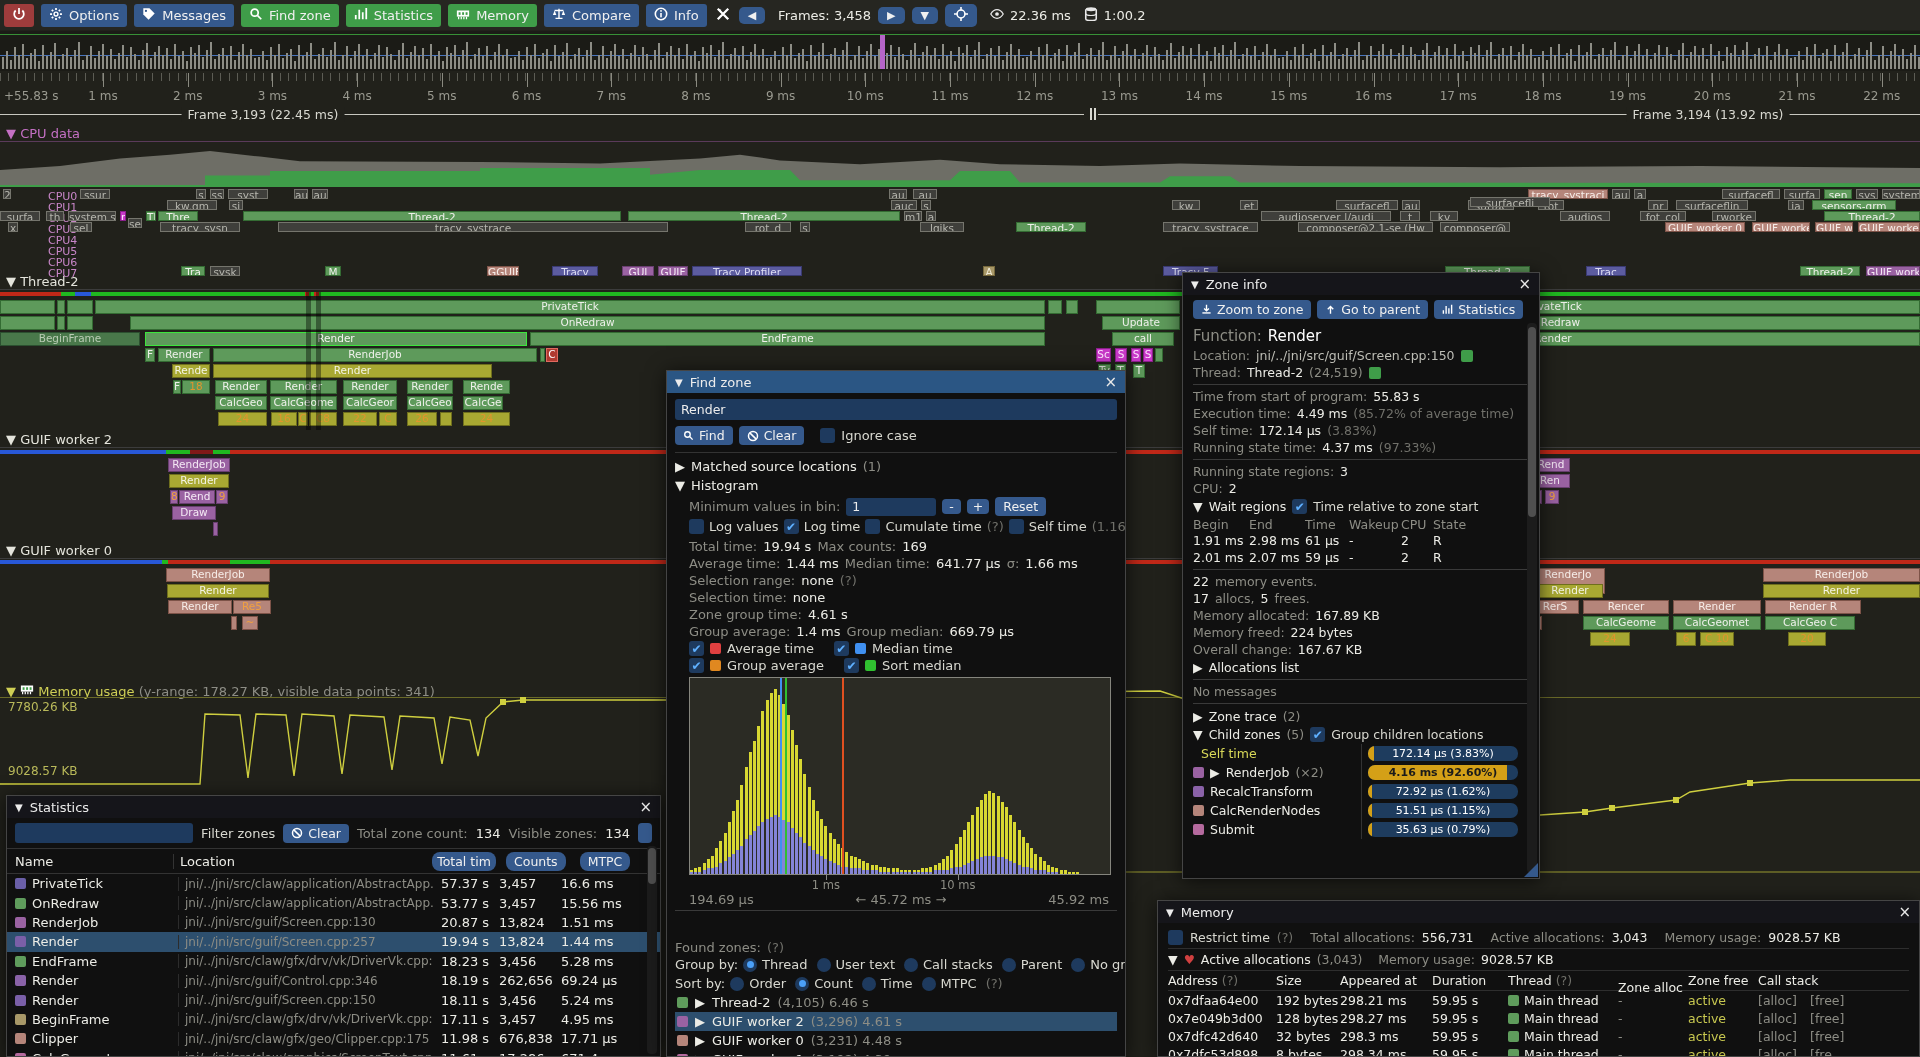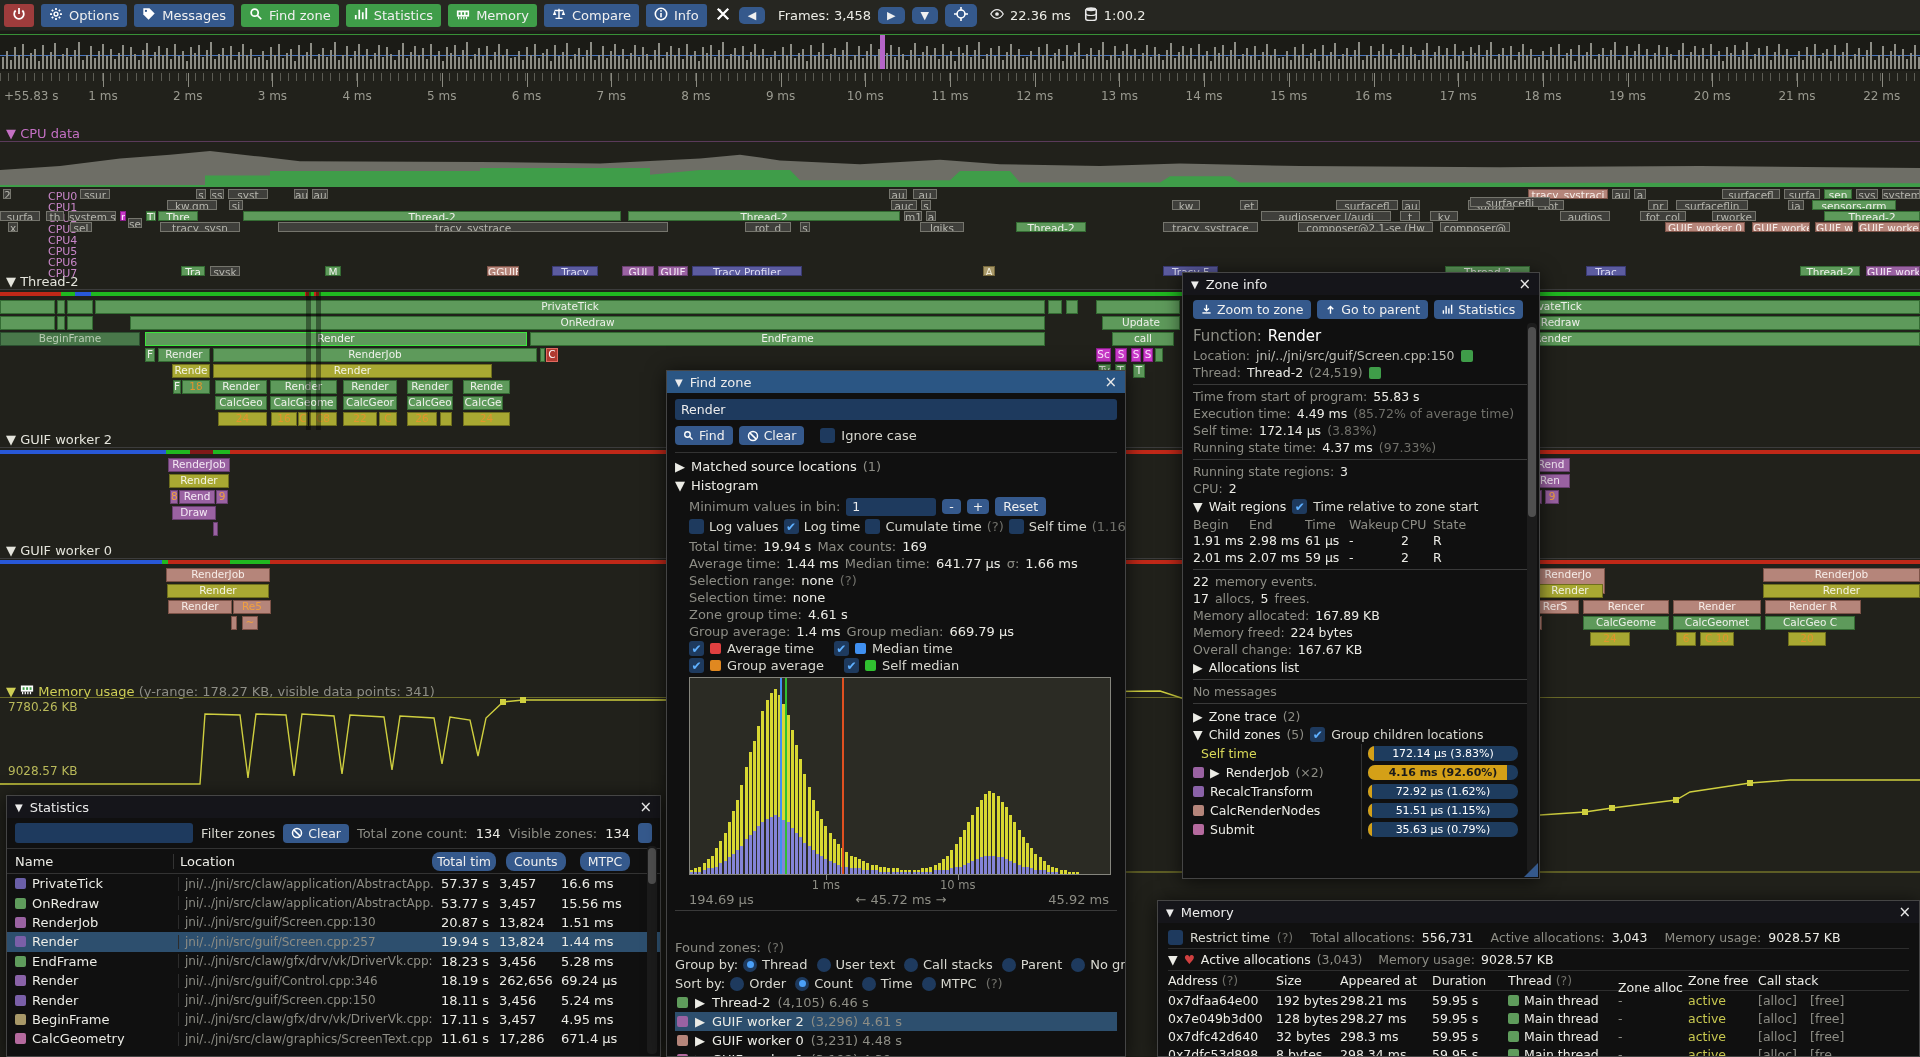--- a/index.html
+++ b/index.html
@@ -701,20 +701,28 @@
       <div class="rlabel" style="left: 1542.9px;">18 ms</div>
       <div class="rmajor" style="left: 1627.6px;"></div>
       <div class="rlabel" style="left: 1627.6px;">19 ms</div>
       <div class="rmajor" style="left: 1712.3px;"></div>
       <div class="rlabel" style="left: 1712.3px;">20 ms</div>
       <div class="rmajor" style="left: 1797px;"></div>
       <div class="rlabel" style="left: 1797px;">21 ms</div>
       <div class="rmajor" style="left: 1881.7px;"></div>
       <div class="rlabel" style="left: 1881.7px;">22 ms</div>
     </div>
+  <div id="frame-row">
+      <div class="fline" style="left: 0px; width: 1084px;"></div>
+      <div class="fline" style="left: 1098px; width: 822px;"></div>
+      <div class="flabel" style="left: 263px;">Frame 3,193 (22.45 ms)</div>
+      <div class="flabel" style="left: 1708px;">Frame 3,194 (13.92 ms)</div>
+      <div class="fsep" style="left: 1090px;"></div>
+      <div class="fsep" style="left: 1094px;"></div>
+    </div>
   <div id="cpu-section">
       <div class="sec-head" style="top: 126px; color: rgb(196, 112, 196);"><span class="tri">▼ </span><span>CPU data</span></div>
       <div class="sec-rule" style="top: 141px; background: rgb(90, 58, 90);"></div>
       <svg width="1920" height="40" style="position: absolute; left: 0px; top: 147px;">
         <polygon points="0,40 0,22.9 60,19.099999999999998 120,11.5 170,7.700000000000003 210,3.8999999999999986 260,9.599999999999998 300,14.159999999999997 480,14.919999999999998 600,16.44 700,11.5 740,7.700000000000003 780,13.400000000000002 860,17.2 940,12.64 1000,17.2 1100,19.099999999999998 1180,16.44 1300,19.099999999999998 1500,20.24 1700,19.099999999999998 1920,21 1920,40" fill="#6e6e66"></polygon>
         <polygon points="0,40 0,38.1 205,38.1 205,28.6 270,28.6 270,24.04 480,24.04 480,21 650,21 650,27.84 700,22.9 790,22.9 800,33.16 950,33.16 960,24.04 1010,24.04 1020,35.44 1160,35.44 1170,29.36 1230,29.36 1240,35.44 1920,36.2 1920,40" fill="#3f9d49"></polygon>
       </svg>
       <div class="cpu-label" style="top: 190px;">CPU0</div>
       <div class="zone" style="left: 3px; top: 189px; width: 8px; height: 10px; background: rgb(63, 63, 59); border-color: rgb(117, 117, 109); color: rgb(182, 182, 174);">2</div>
       <div class="zone" style="left: 80px; top: 189px; width: 30px; height: 10px; background: rgb(63, 63, 59); border-color: rgb(117, 117, 109); color: rgb(182, 182, 174);">ssur</div>
@@ -1041,20 +1049,28 @@
         </div>
         <div class="row" style="height: 19.4px; padding: 0px 8px; gap: 6px;">
           <span class="swatch" style="background: rgb(168, 152, 104);"></span>
           <span class="wht" style="width: 140px; flex: 0 0 auto; overflow: hidden;">BeginFrame</span>
           <span class="dim" style="width: 250px; flex: 0 0 auto; overflow: hidden; border-left: 1px solid rgb(44, 44, 44); padding-left: 6px; font-size: 12px;">jni/../jni/src/claw/gfx/drv/vk/DriverVk.cpp:</span>
           <span class="wht" style="width: 52px; flex: 0 0 auto;">17.11 s</span>
           <span class="wht" style="width: 56px; flex: 0 0 auto;">3,457</span>
           <span class="wht" style="width: 60px; flex: 0 0 auto;">4.95 ms</span>
         </div>
         <div class="row" style="height: 19.4px; padding: 0px 8px; gap: 6px;">
+          <span class="swatch" style="background: rgb(181, 133, 122);"></span>
+          <span class="wht" style="width: 140px; flex: 0 0 auto; overflow: hidden;">Clipper</span>
+          <span class="dim" style="width: 250px; flex: 0 0 auto; overflow: hidden; border-left: 1px solid rgb(44, 44, 44); padding-left: 6px; font-size: 12px;">jni/../jni/src/claw/gfx/geo/Clipper.cpp:175</span>
+          <span class="wht" style="width: 52px; flex: 0 0 auto;">11.98 s</span>
+          <span class="wht" style="width: 56px; flex: 0 0 auto;">676,838</span>
+          <span class="wht" style="width: 60px; flex: 0 0 auto;">17.71 µs</span>
+        </div>
+        <div class="row" style="height: 19.4px; padding: 0px 8px; gap: 6px;">
           <span class="swatch" style="background: rgb(181, 106, 158);"></span>
           <span class="wht" style="width: 140px; flex: 0 0 auto; overflow: hidden;">CalcGeometry</span>
           <span class="dim" style="width: 250px; flex: 0 0 auto; overflow: hidden; border-left: 1px solid rgb(44, 44, 44); padding-left: 6px; font-size: 12px;">jni/../jni/src/claw/graphics/ScreenText.cpp</span>
           <span class="wht" style="width: 52px; flex: 0 0 auto;">11.61 s</span>
           <span class="wht" style="width: 56px; flex: 0 0 auto;">17,286</span>
           <span class="wht" style="width: 60px; flex: 0 0 auto;">671.4 µs</span>
         </div>
       </div>
       <div class="scrollbar" style="right: 3px; top: 50px; height: 208px;">
         <div class="thumb" style="top: 2px; height: 36px;"></div>
@@ -1158,21 +1174,21 @@
           <div class="cb">✔</div>
           <span class="swatch" style="background: rgb(64, 144, 240);"></span>
           <span style="margin-right: 14px;">Median time</span>
         </div>
         <div class="row" style="margin: 2px 0px 2px 14px; gap: 6px;">
           <div class="cb">✔</div>
           <span class="swatch" style="background: rgb(224, 136, 32);"></span>
           <span style="margin-right: 14px;">Group average</span>
           <div class="cb">✔</div>
           <span class="swatch" style="background: rgb(48, 192, 48);"></span>
-          <span style="margin-right: 14px;">Self median</span>
+          <span style="margin-right: 14px;">Sort median</span>
         </div>
         <div style="position: relative; width: 420px; height: 196px; margin: 4px 0px 0px 14px; background: rgb(43, 43, 36); border: 1px solid rgb(133, 133, 125); overflow: hidden;">
           <div class="hbar" style="left: 0px; width: 3px; height: 3.7px; background: rgb(216, 216, 50);"></div>
           <div class="hbar" style="left: 4.2px; width: 3px; height: 5.55px; background: rgb(216, 216, 50);"></div>
           <div class="hbar" style="left: 8.4px; width: 3px; height: 7.4px; background: rgb(216, 216, 50);"></div>
           <div class="hbar" style="left: 12.6px; width: 3px; height: 11.1px; background: rgb(216, 216, 50);"></div>
           <div class="hbar" style="left: 16.8px; width: 3px; height: 14.8px; background: rgb(216, 216, 50);"></div>
           <div class="hbar" style="left: 21px; width: 3px; height: 18.5px; background: rgb(216, 216, 50);"></div>
           <div class="hbar" style="left: 25.2px; width: 3px; height: 25.9px; background: rgb(216, 216, 50);"></div>
           <div class="hbar" style="left: 29.4px; width: 3px; height: 33.3px; background: rgb(216, 216, 50);"></div>

